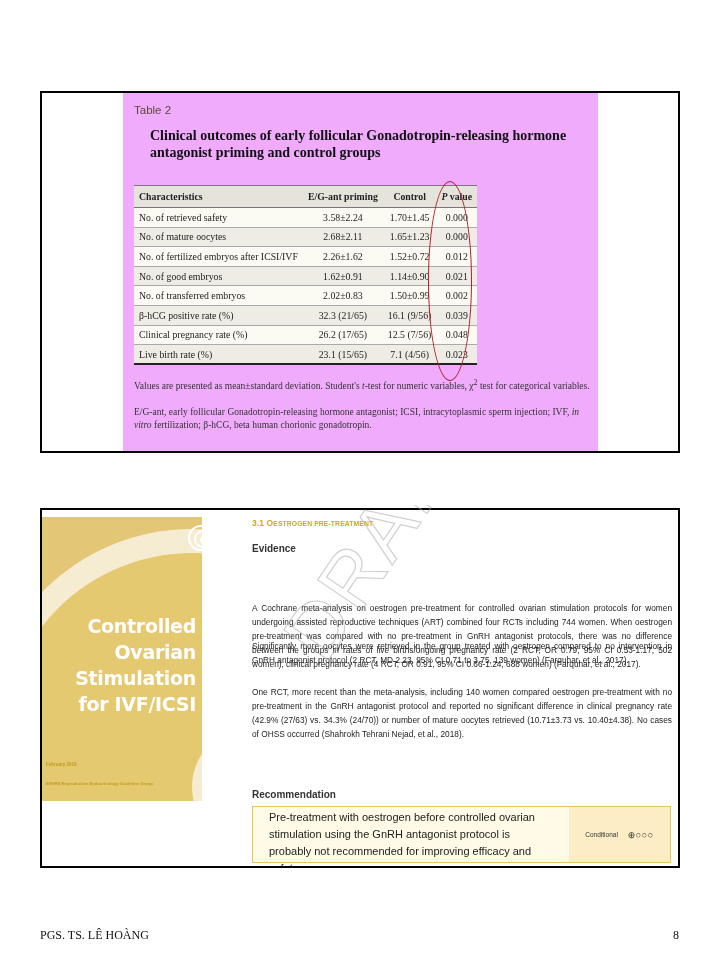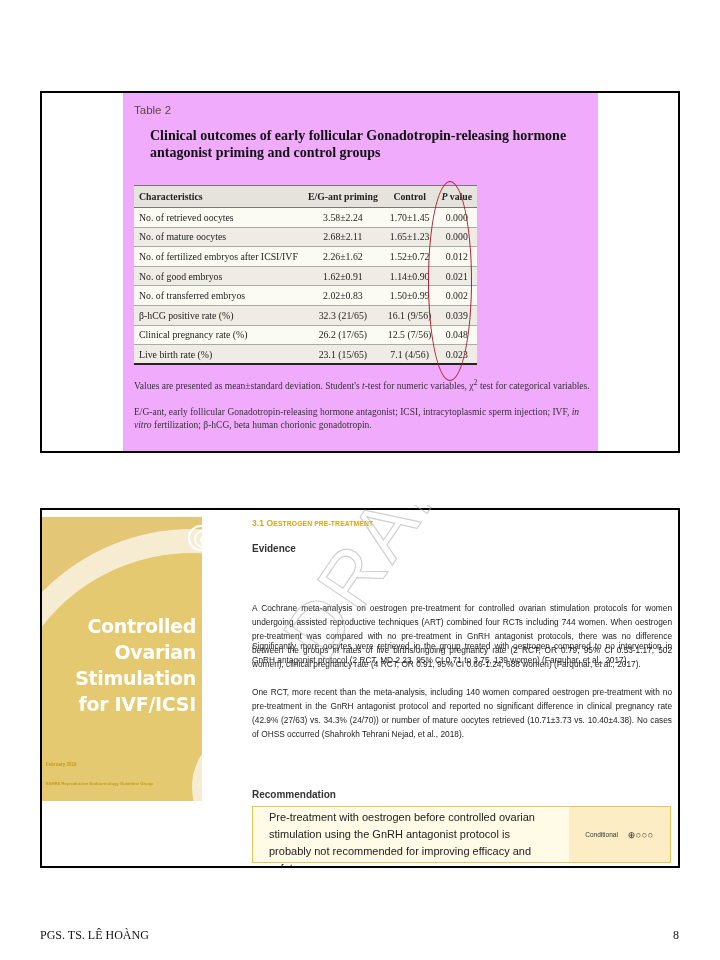--- a/index.html
+++ b/index.html
@@ -159,21 +159,21 @@
       <thead>
         <tr>
           <th>Characteristics</th>
           <th class="num">E/G-ant priming</th>
           <th class="num">Control</th>
           <th class="num"><span class="ital">P</span><span> value</span></th>
         </tr>
       </thead>
       <tbody>
         <tr>
-          <td>No. of retrieved oocytes</td>
+          <td>No. of retrieved safety</td>
           <td class="num">3.58±2.24</td>
           <td class="num">1.70±1.45</td>
           <td class="num">0.000</td>
         </tr>
         <tr>
           <td>No. of mature oocytes</td>
           <td class="num">2.68±2.11</td>
           <td class="num">1.65±1.23</td>
           <td class="num">0.000</td>
         </tr>

